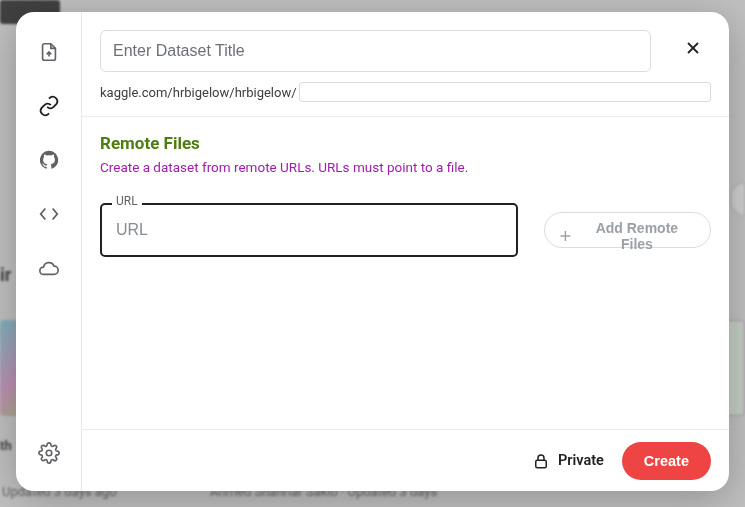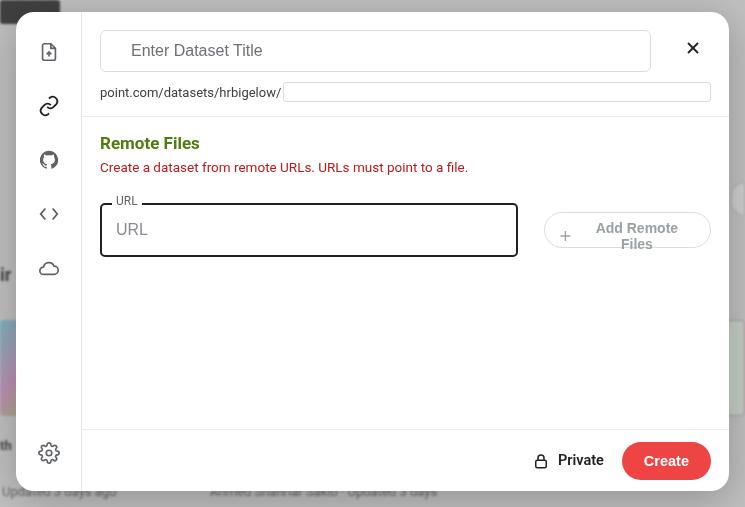--- a/index.html
+++ b/index.html
@@ -67,21 +67,21 @@
   .body {
     padding: 18px 18px 0 18px;
     flex: 1;
     overflow: hidden;
   }
   .title-input {
     width: calc(100% - 60px);
     height: 42px;
     border: 1px solid #dadce0;
     border-radius: 6px;
-    padding: 0 30px;
+    padding: 0 12px;
     font-size: 16px;
     color: #202124;
     outline: none;
   }
   .title-input::placeholder { color: #6b6f76; }
   .slug-row {
     display:flex; align-items:center;
     margin-top: 10px;
     font-size: 13px;
     color: #3c4043;
@@ -103,21 +103,21 @@
     margin: 14px -18px 0 -18px;
   }
   .section { padding-top: 16px; }
   .section h2 {
     font-size: 17px;
     font-weight: 700;
     color: #4d7c0f;
   }
   .section p {
     font-size: 13.5px;
-    color: #b91c1c;
+    color: #a21caf;
     margin-top: 6px;
   }
   .url-row {
     display:flex;
     gap: 26px;
     align-items:flex-start;
     margin-top: 28px;
   }
   .url-field {
     position: relative;
@@ -250,21 +250,21 @@
       <svg viewBox="0 0 24 24" fill="none" stroke="currentColor" stroke-width="2.2">
         <path d="M18 6 6 18"></path>
           <path d="M6 6l12 12"></path>
       </svg>
     </div>
 
     <div class="body">
       <input class="title-input" placeholder="Enter Dataset Title" style="">
 
       <div class="slug-row">
-        <span class="slug-prefix">point.com/datasets/hrbigelow/</span>
+        <span class="slug-prefix">kaggle.com/hrbigelow/hrbigelow/</span>
         <input class="slug-input" value="" style="">
       </div>
 
       <div class="divider"></div>
 
       <div class="section">
         <h2>Remote Files</h2>
         <p>Create a dataset from remote URLs. URLs must point to a file.</p>
 
         <div class="url-row">

